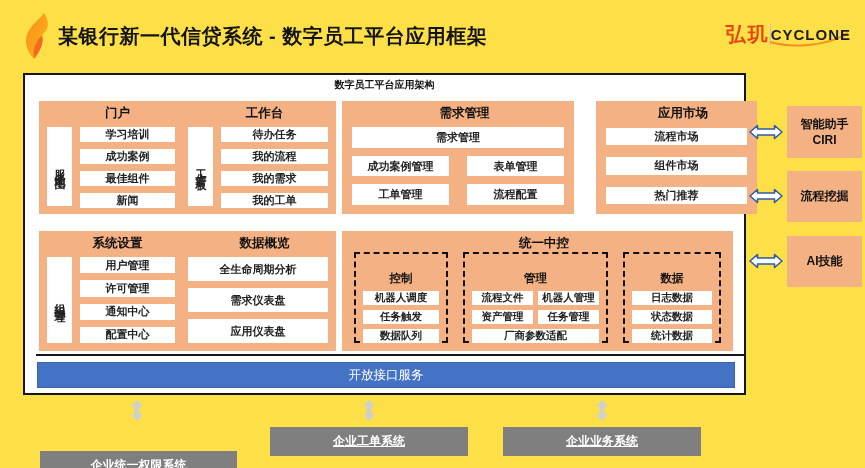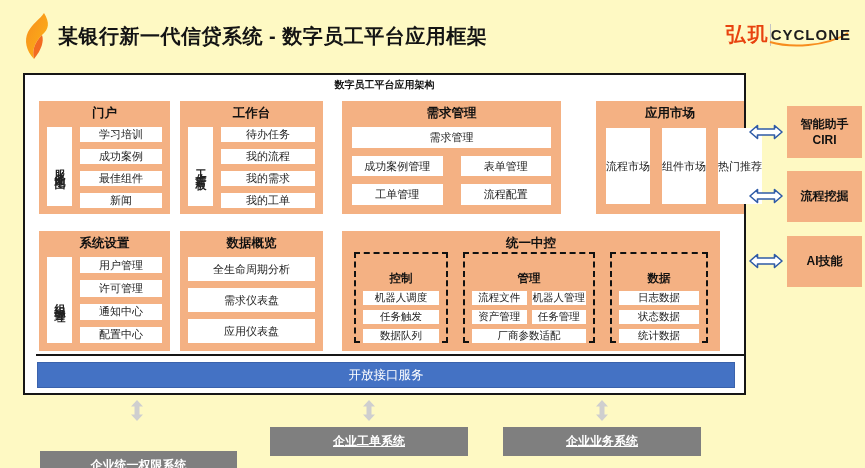--- a/index.html
+++ b/index.html
@@ -1,62 +1,62 @@
 <!DOCTYPE html>
 <html style="--orange: #F4B183; --blue: #4472C4; --gray: #7F7F7F;"><head>
 <meta charset="utf-8">
 <style>
   html,body{margin:0;padding:0;background:#fff;}
-  .page{position:relative;width:865px;height:468px;background:#fef9c3;overflow:hidden;
+  .page{position:relative;width:865px;height:468px;background:#fde047;overflow:hidden;
         font-family:"Liberation Sans","DejaVu Sans",sans-serif;color:#161616;}
 
   
   .flame{position:absolute;left:24px;top:12px;}
   .hdr-title{position:absolute;left:58px;top:23px;font-size:20px;font-weight:800;
              color:#141414;letter-spacing:.5px;white-space:nowrap;}
   .brand{position:absolute;right:14px;top:21px;display:flex;align-items:center;}
   .brand-cn{font-size:20px;font-weight:800;color:#E8430F;letter-spacing:2px;}
   .brand-sep{width:1px;height:22px;background:#c4c4c4;}
   .brand-en-wrap{position:relative;display:inline-block;}
   .brand-en{position:relative;font-size:15px;font-weight:800;color:#1d1d1d;letter-spacing:1px;z-index:1;}
   .swoosh{position:absolute;left:-3px;top:2px;z-index:0;}
 
   
   .frame{position:absolute;left:23px;top:73px;width:719px;height:318px;
          border:2px solid #161616;background:#fff;}
   .frame-title{position:absolute;top:3px;left:0;right:0;text-align:center;
                font-size:10px;font-weight:800;color:#111;}
 
-  .sec{position:absolute;background:var(--orange,#F4B183);}
+  .sec{position:absolute;background:var(--orange,#F4B183);padding-left:13px;}
   .sec-title{height:23px;line-height:25px;text-align:center;font-weight:800;
              font-size:12.5px;color:#111;}
   .sec-body{position:absolute;top:26px;left:8px;right:8px;bottom:8px;display:flex;gap:8px;}
   .vlabel{width:25px;background:#fff;display:flex;align-items:center;justify-content:center;
           writing-mode:vertical-rl;text-orientation:upright;font-size:11px;font-weight:700;
           letter-spacing:3px;color:#222;}
   .col{flex:1;display:flex;flex-direction:column;gap:7px;min-width:0;}
   .wbox{background:#fff;flex:1;display:flex;align-items:center;justify-content:center;
-        font-size:11px;font-weight:400;color:#222;white-space:nowrap;}
+        font-size:11px;font-weight:700;color:#222;white-space:nowrap;}
 
   
   #sec-portal   {left:14px; top:26px; width:131px;height:113px;}
   #sec-workbench{left:155px;top:26px; width:143px;height:113px;}
   #sec-demand   {left:317px;top:26px; width:219px;height:113px;}
   #sec-market   {left:547px;top:26px; width:148px;height:113px;margin-left:24px;}
   #sec-settings {left:14px; top:156px;width:131px;height:120px;}
   #sec-overview {left:155px;top:156px;width:143px;height:120px;}
   #sec-central  {left:317px;top:156px;width:378px;height:120px;}
 
   .demand-body{position:absolute;top:26px;left:10px;right:10px;bottom:9px;
                display:flex;flex-direction:column;gap:8px;}
   .demand-row{flex:1;display:flex;gap:18px;}
   .demand-row .wbox{flex:1;}
 
   .market-body{position:absolute;top:27px;left:10px;right:10px;bottom:10px;
-               display:flex;flex-direction:row;gap:12px;}
+               display:flex;flex-direction:column;gap:12px;}
   .market-body .wbox{flex:1;}
 
   .central-body{position:absolute;top:21px;left:12px;right:12px;bottom:8px;display:flex;gap:15px;}
   .dashed{border:2px dashed #111;display:flex;flex-direction:column;
           padding:2px 7px 7px;gap:5px;box-sizing:border-box;}
   .dash-title{text-align:center;font-size:11.5px;font-weight:700;color:#111;line-height:16px;margin-top:14px;}
   .dashed .wbox{font-size:10.5px;}
   #dash-control{flex:0 0 94px;}
   #dash-manage {flex:1;}
   #dash-data   {flex:0 0 98px;}

